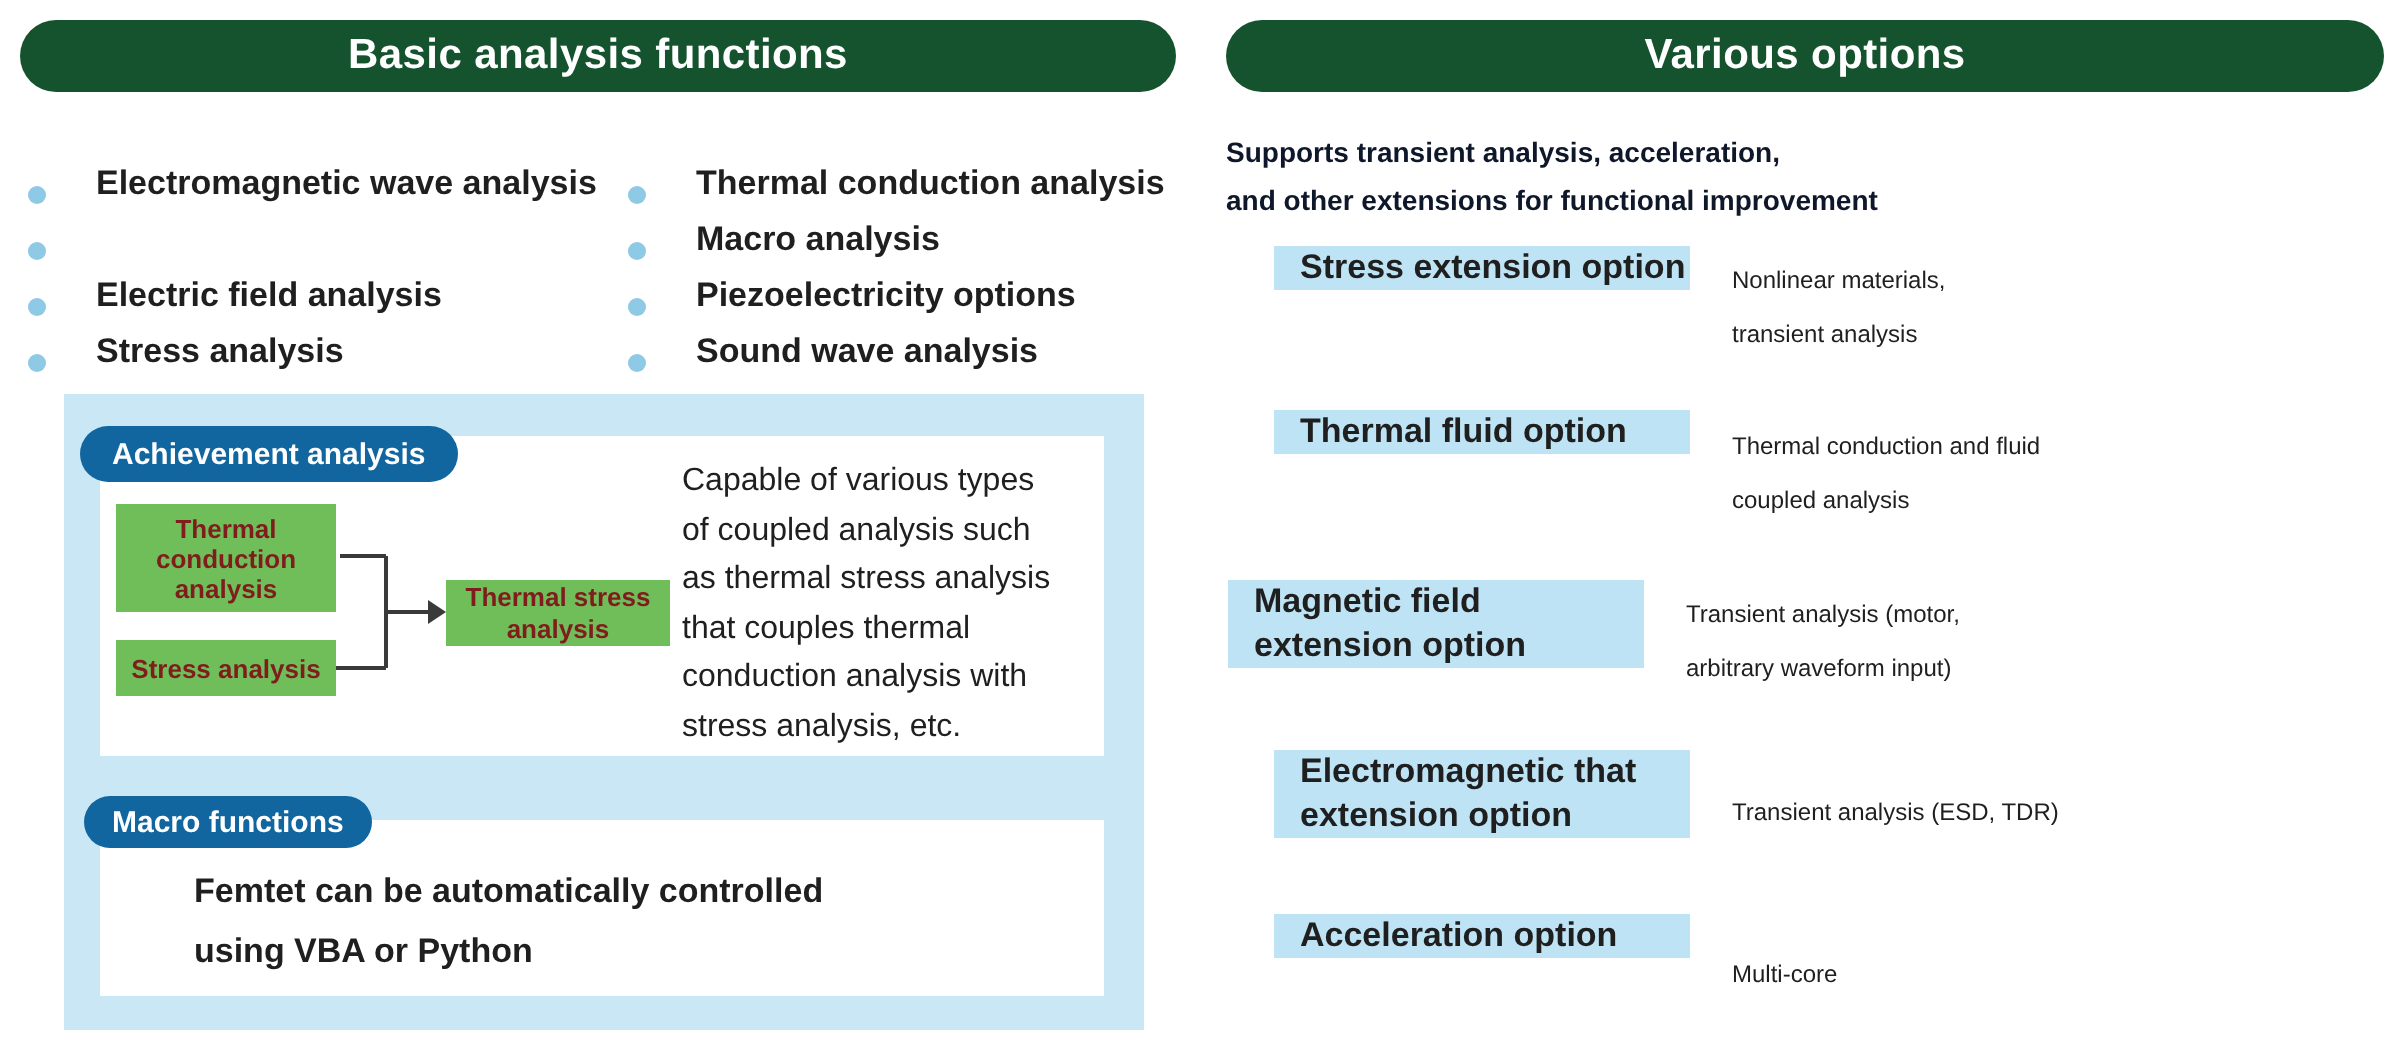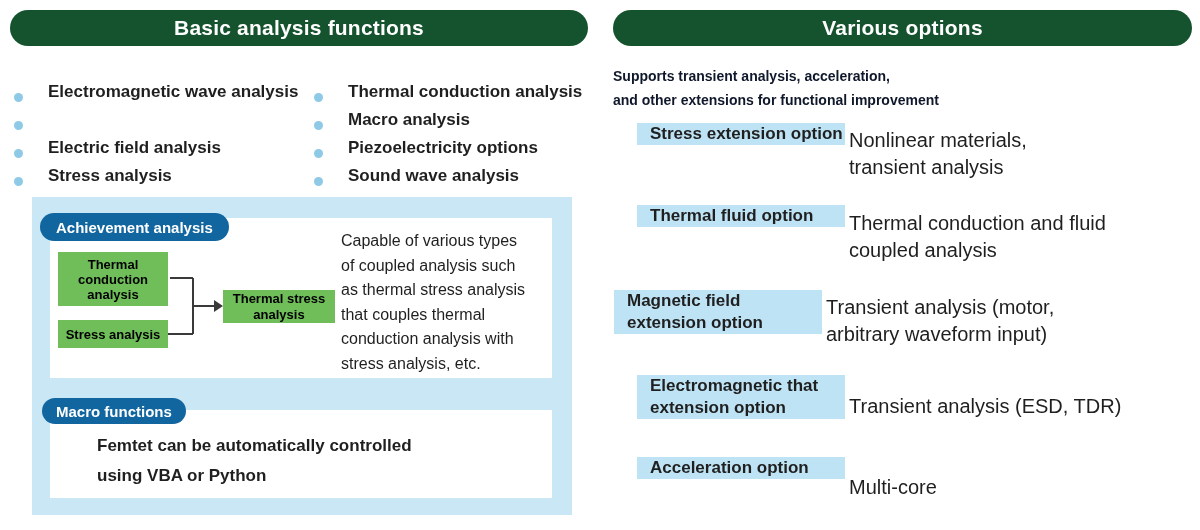--- a/index.html
+++ b/index.html
@@ -20,21 +20,21 @@
   .dot{width:9px;height:9px;border-radius:50%;background:#8EC9E6;margin-right:9px;flex:0 0 9px;}
   
   .panel{background:#C9E7F5;}
   .whitebox{background:#ffffff;}
   .badge-pill{
     background:#11669F;color:#fff;border-radius:14px;height:28px;
     display:inline-flex;align-items:center;padding:0 16px;
     font-size:15px;font-weight:bold;white-space:nowrap;
   }
   .greenbox{
-    background:#6FBE5A;color:#000000;display:flex;align-items:center;justify-content:center;
+    background:#6FBE5A;color:#7f1d1d;display:flex;align-items:center;justify-content:center;
     text-align:center;font-size:13px;font-weight:bold;line-height:15px;white-space:pre-line;
   }
   .para{
     font-size:16px;line-height:24.5px;white-space:pre-line;
   }
   .macro-text{
     font-size:17px;font-weight:bold;line-height:30px;white-space:pre-line;
   }
   
   .subtitle{
@@ -42,21 +42,21 @@
     line-height:24px;white-space:pre-line;
   }
   .opt-row{display:flex;align-items:flex-start;}
   .opt-bar{flex:0 0 10px;background:#11669F;}
   .opt-label{
     flex:0 0 208px;background:#BEE3F4;display:flex;align-items:center;
     padding-left:13px;box-sizing:border-box;
     font-size:17px;font-weight:bold;line-height:22px;white-space:pre-line;
   }
   .opt-desc{
-    margin-left:4px;align-self:center;font-size:20px;line-height:27px;white-space:pre-line;
+    margin-left:21px;align-self:center;font-size:12px;line-height:27px;white-space:pre-line;
   }
 </style>
 </head>
 <body>
 
 <div id="canvas">
 
   <div class="abs hdr-pill" style="left:10px;top:10px;width:578px;">
     <span>Basic analysis functions</span>
   </div>

